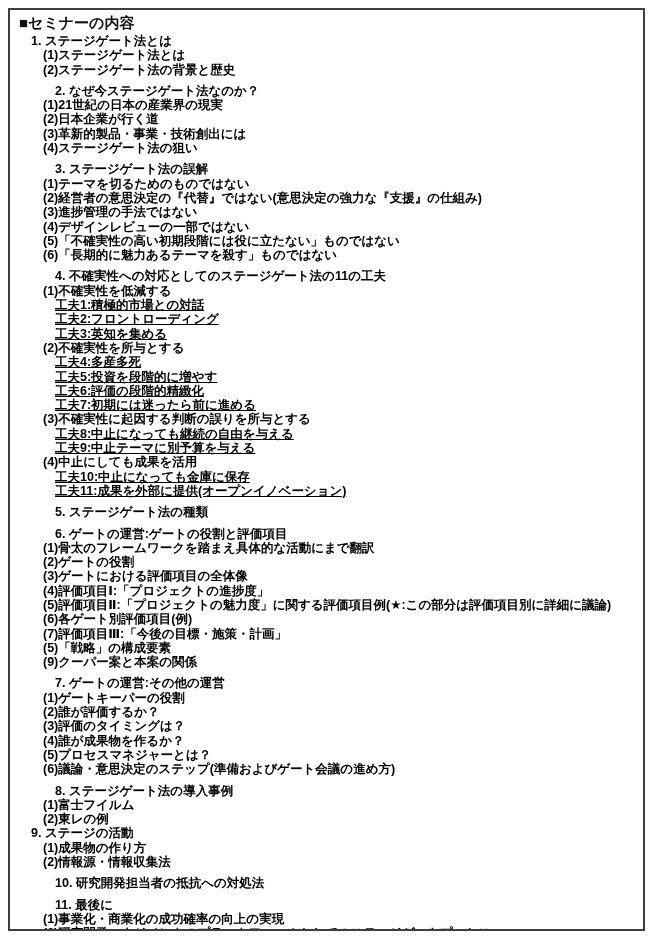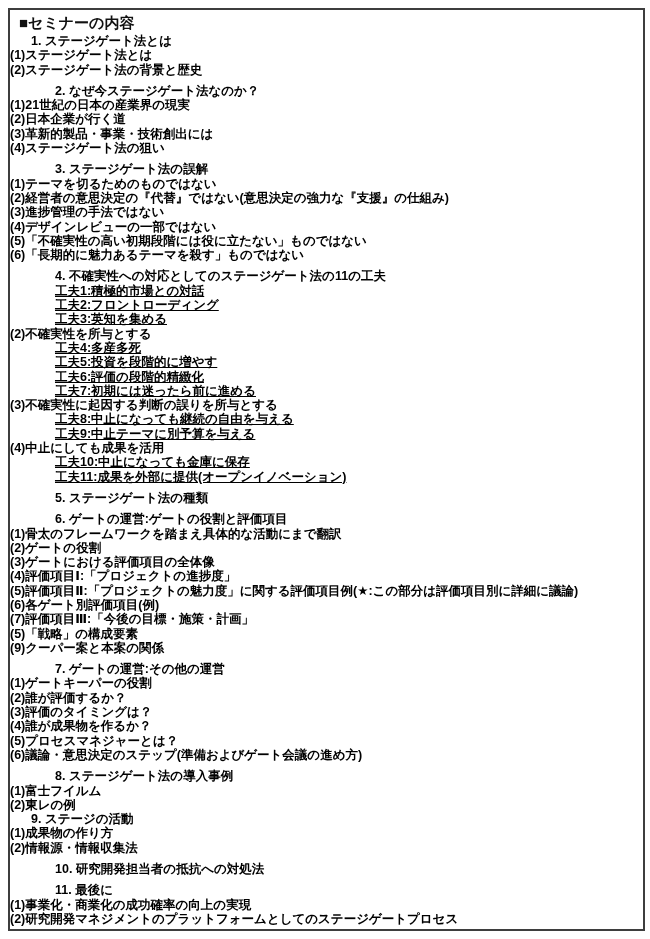--- a/index.html
+++ b/index.html
@@ -40,21 +40,21 @@
   }
   .line {
     font-size: 12.5px;
     font-weight: 700;
     color: #000000;
     line-height: 14.3px;
     white-space: nowrap;
     letter-spacing: 0px;
   }
   .lv1 { padding-left: 21px; }
-  .lv2 { }
+  .lv2 { padding-left: 33px; }
   .lv3 { padding-left: 45px; text-decoration: underline; }
   .gap { margin-top: 7px; margin-left: 24px; }
 </style>
 </head>
 <body>
 
 <div class="frame">
   <div class="doc-title">■セミナーの内容</div>
   <div class="outline">
       <div class="line lv1">1. ステージゲート法とは</div>
@@ -66,20 +66,21 @@
       <div class="line lv2">(3)革新的製品・事業・技術創出には</div>
       <div class="line lv2">(4)ステージゲート法の狙い</div>
       <div class="line lv1 gap">3. ステージゲート法の誤解</div>
       <div class="line lv2">(1)テーマを切るためのものではない</div>
       <div class="line lv2">(2)経営者の意思決定の『代替』ではない(意思決定の強力な『支援』の仕組み)</div>
       <div class="line lv2">(3)進捗管理の手法ではない</div>
       <div class="line lv2">(4)デザインレビューの一部ではない</div>
       <div class="line lv2">(5)「不確実性の高い初期段階には役に立たない」ものではない</div>
       <div class="line lv2">(6)「長期的に魅力あるテーマを殺す」ものではない</div>
       <div class="line lv1 gap">4. 不確実性への対応としてのステージゲート法の11の工夫</div>
+      <div class="line lv2">(1)不確実性を低減する</div>
       <div class="line lv3">工夫1:積極的市場との対話</div>
       <div class="line lv3">工夫2:フロントローディング</div>
       <div class="line lv3">工夫3:英知を集める</div>
       <div class="line lv2">(2)不確実性を所与とする</div>
       <div class="line lv3">工夫4:多産多死</div>
       <div class="line lv3">工夫5:投資を段階的に増やす</div>
       <div class="line lv3">工夫6:評価の段階的精緻化</div>
       <div class="line lv3">工夫7:初期には迷ったら前に進める</div>
       <div class="line lv2">(3)不確実性に起因する判断の誤りを所与とする</div>
       <div class="line lv3">工夫8:中止になっても継続の自由を与える</div>

